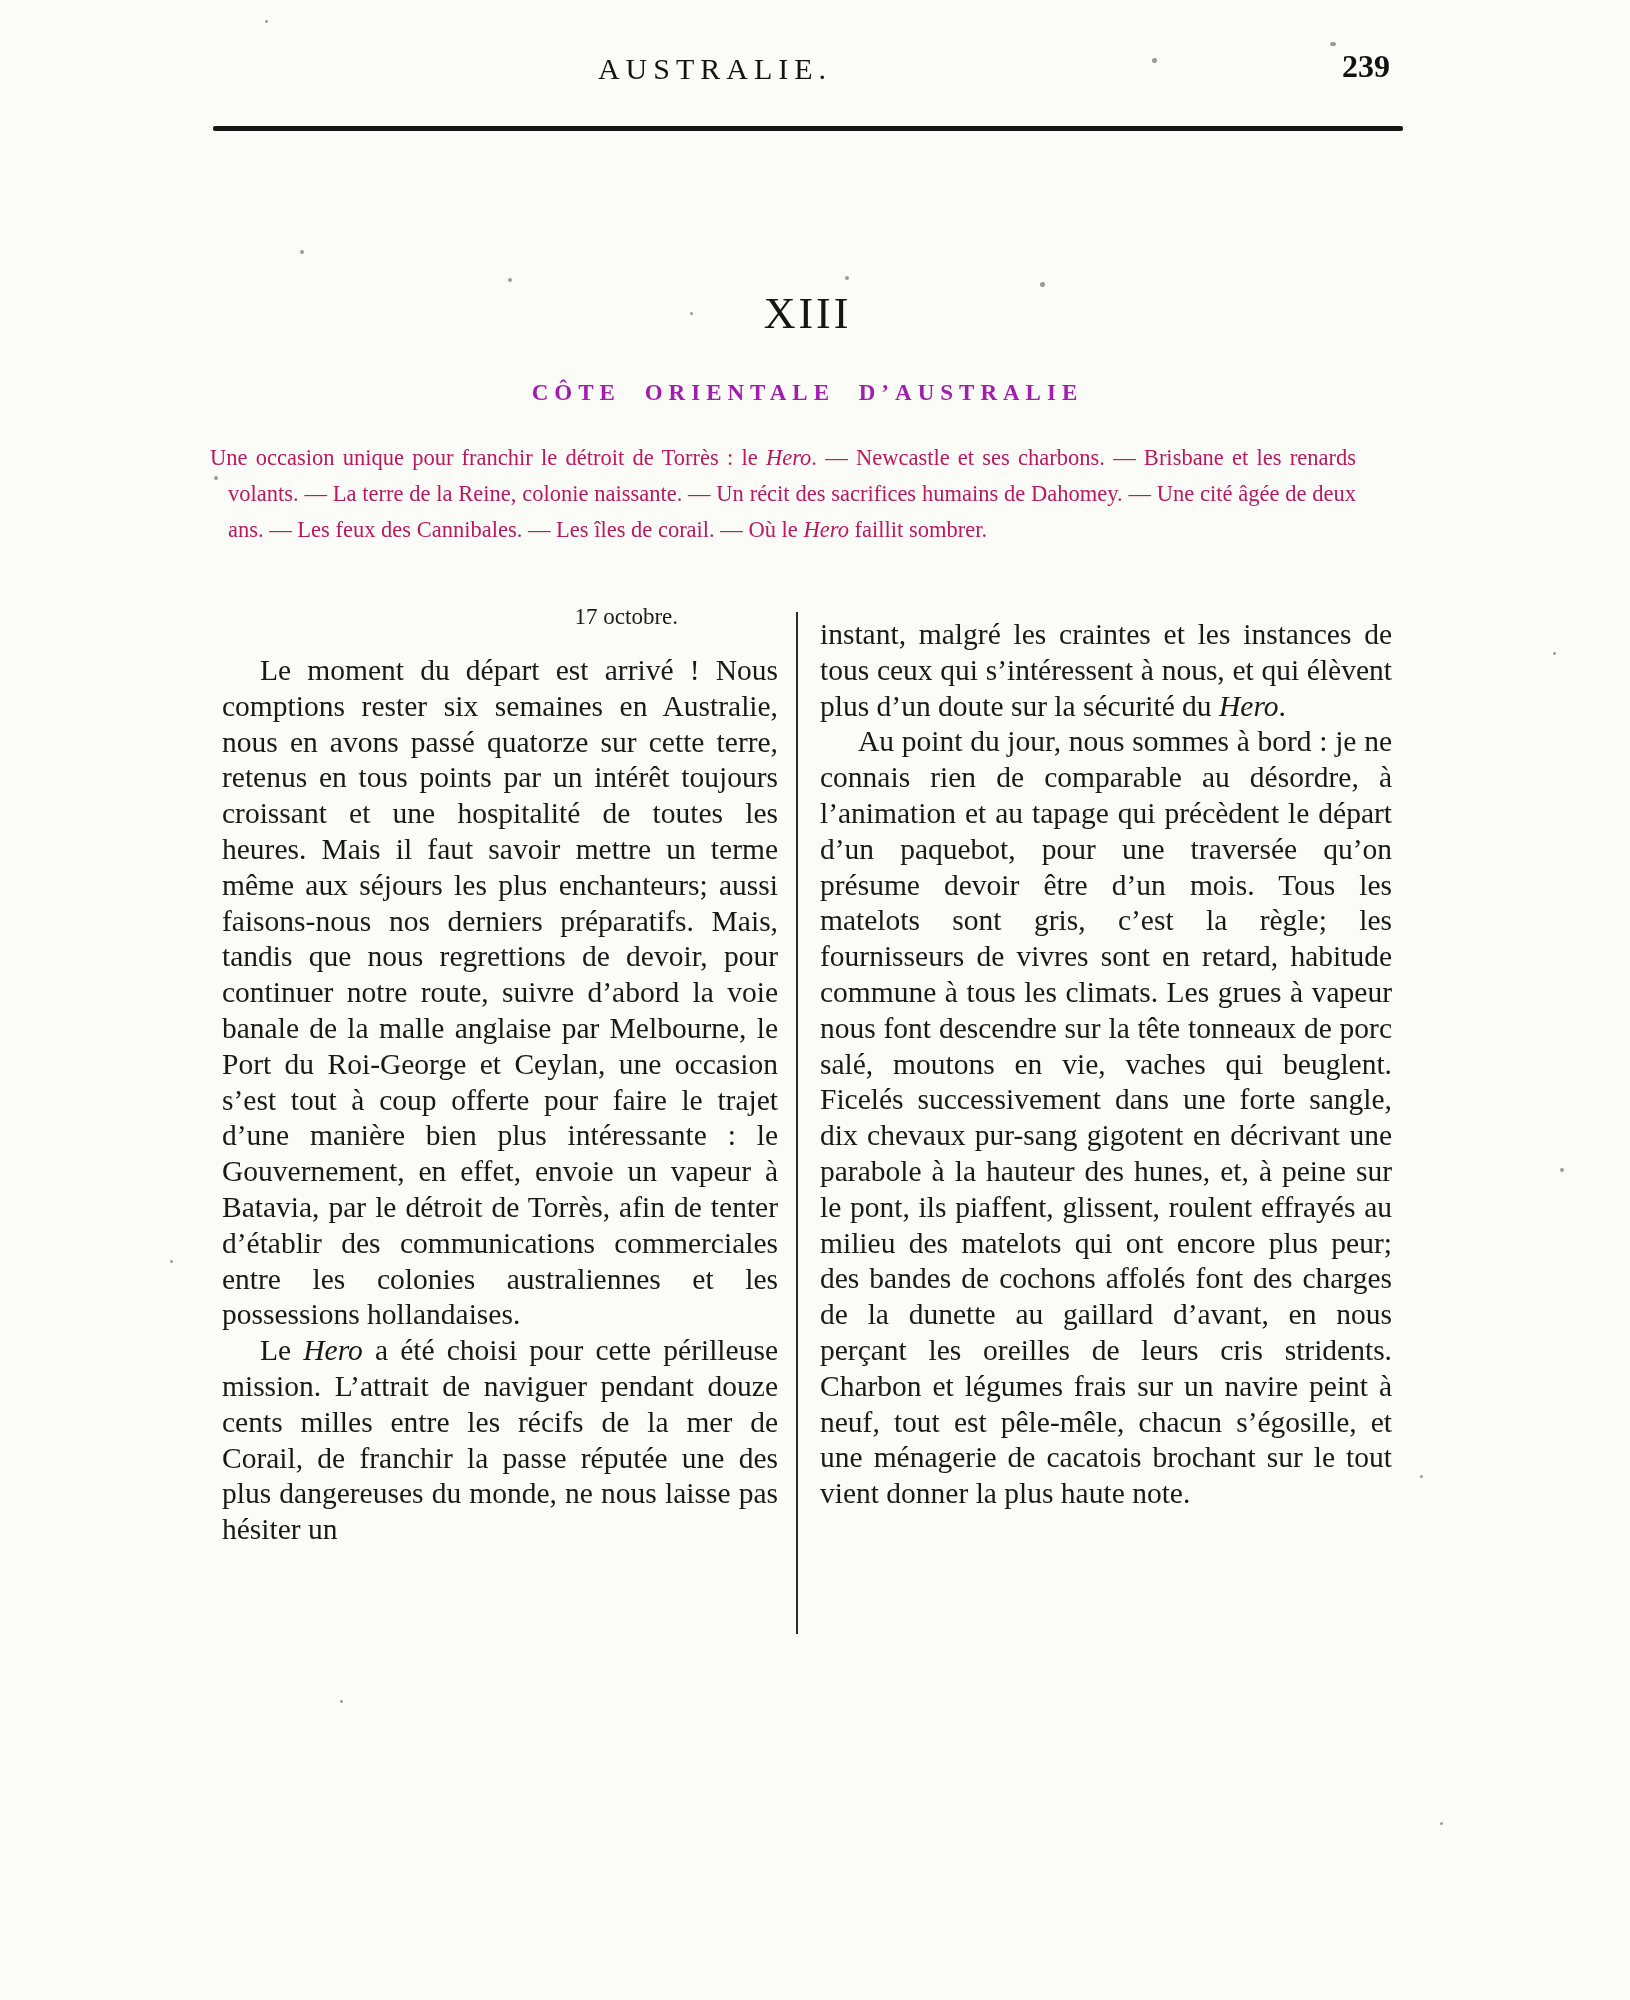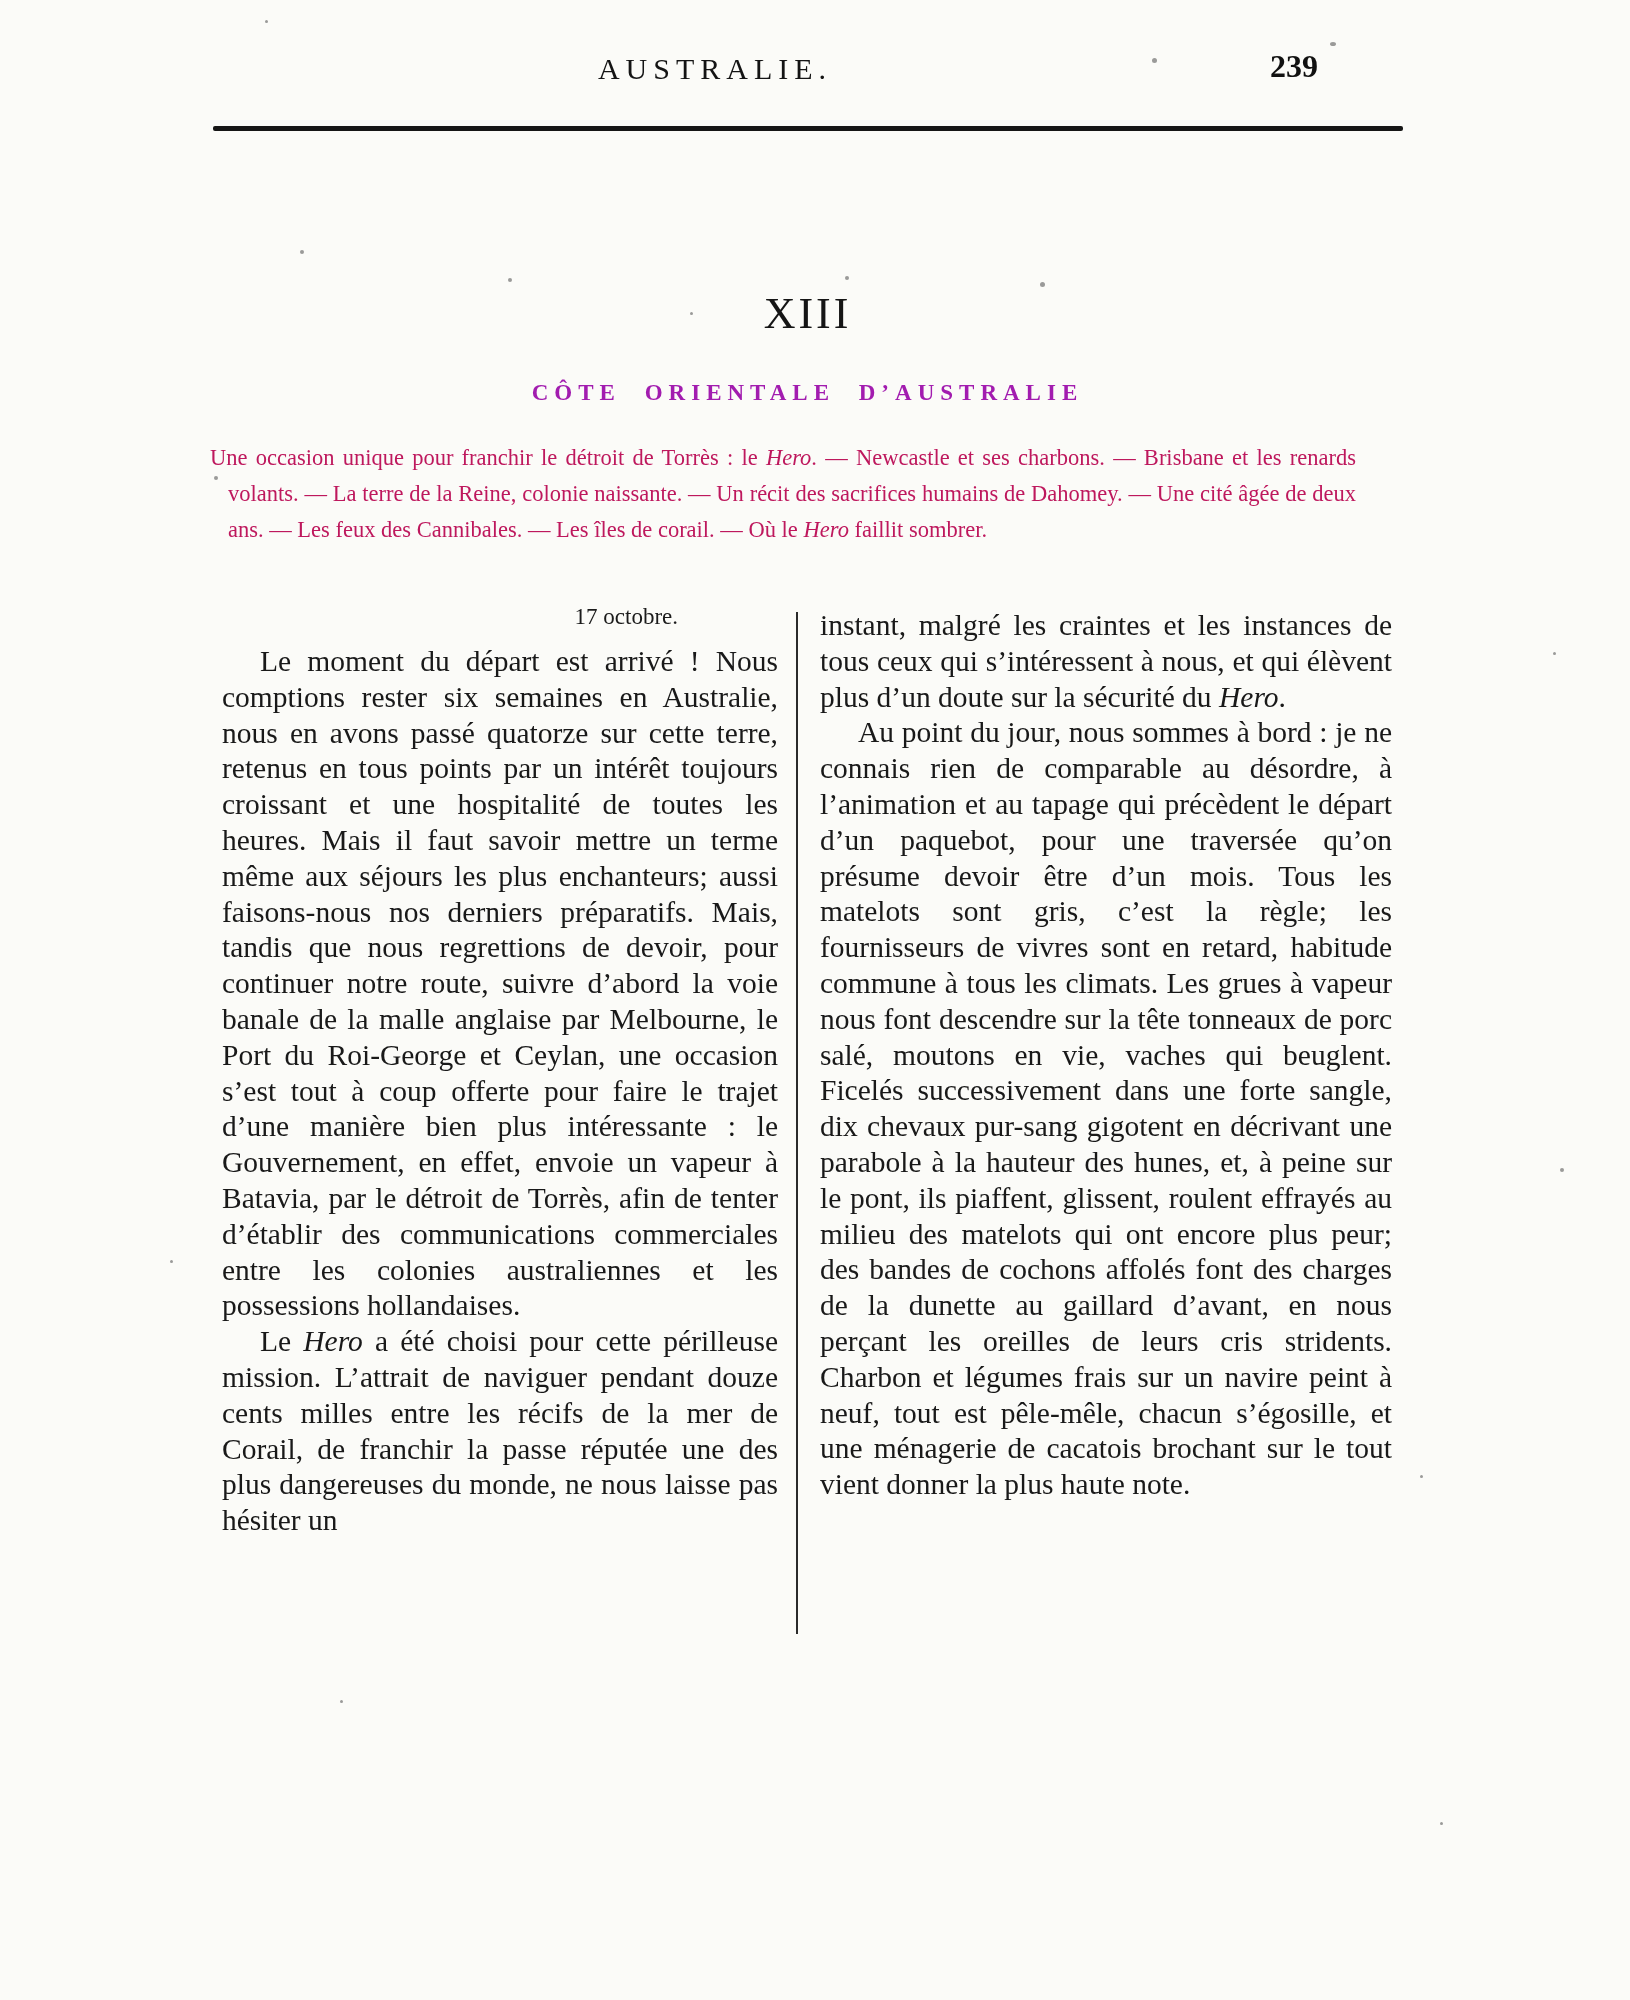--- a/index.html
+++ b/index.html
@@ -11,21 +11,21 @@
     -webkit-font-smoothing:antialiased;
   }
   .page{position:absolute;inset:0;}
   .running-title{
     position:absolute;top:52px;left:215px;width:1000px;
     text-align:center;font-size:30px;font-weight:normal;
     letter-spacing:6px;color:#141414;
   }
   .page-number{
     position:absolute;top:48px;left:1270px;width:120px;
-    text-align:left;font-size:32px;font-weight:bold;color:#111;
+    text-align:right;font-size:32px;font-weight:bold;color:#111;
   }
   .header-rule{
     position:absolute;top:126px;left:213px;width:1190px;height:5px;
     background:#161616;border-radius:2px;
   }
   .chapter-number{
     position:absolute;top:288px;left:215px;width:1185px;
     text-align:center;font-size:44px;letter-spacing:3px;color:#151515;
   }
   .chapter-title{
@@ -40,21 +40,21 @@
   }
   .dateline{
     position:absolute;top:604px;left:208px;width:556px;
     text-align:right;padding-right:86px;box-sizing:border-box;
     font-size:23px;color:#1b1b1b;
   }
   .column{
     position:absolute;
     font-size:29.5px;line-height:35.8px;text-align:justify;
     color:#191919;
-    hyphens:auto;-webkit-hyphens:auto;
+    hyphens:auto;margin-top:9px;-webkit-hyphens:auto;
   }
   .column-left{top:644px;left:222px;width:556px;}
   .column-right{top:608px;left:820px;width:572px;}
   .column p{margin:0;}
   .column p.indent{text-indent:38px;}
   .column-divider{
     position:absolute;left:796px;top:612px;width:2px;height:1022px;
     background:#2b2b2b;
   }
   .speck{position:absolute;background:#4a4a4a;border-radius:50%;opacity:.55;}

